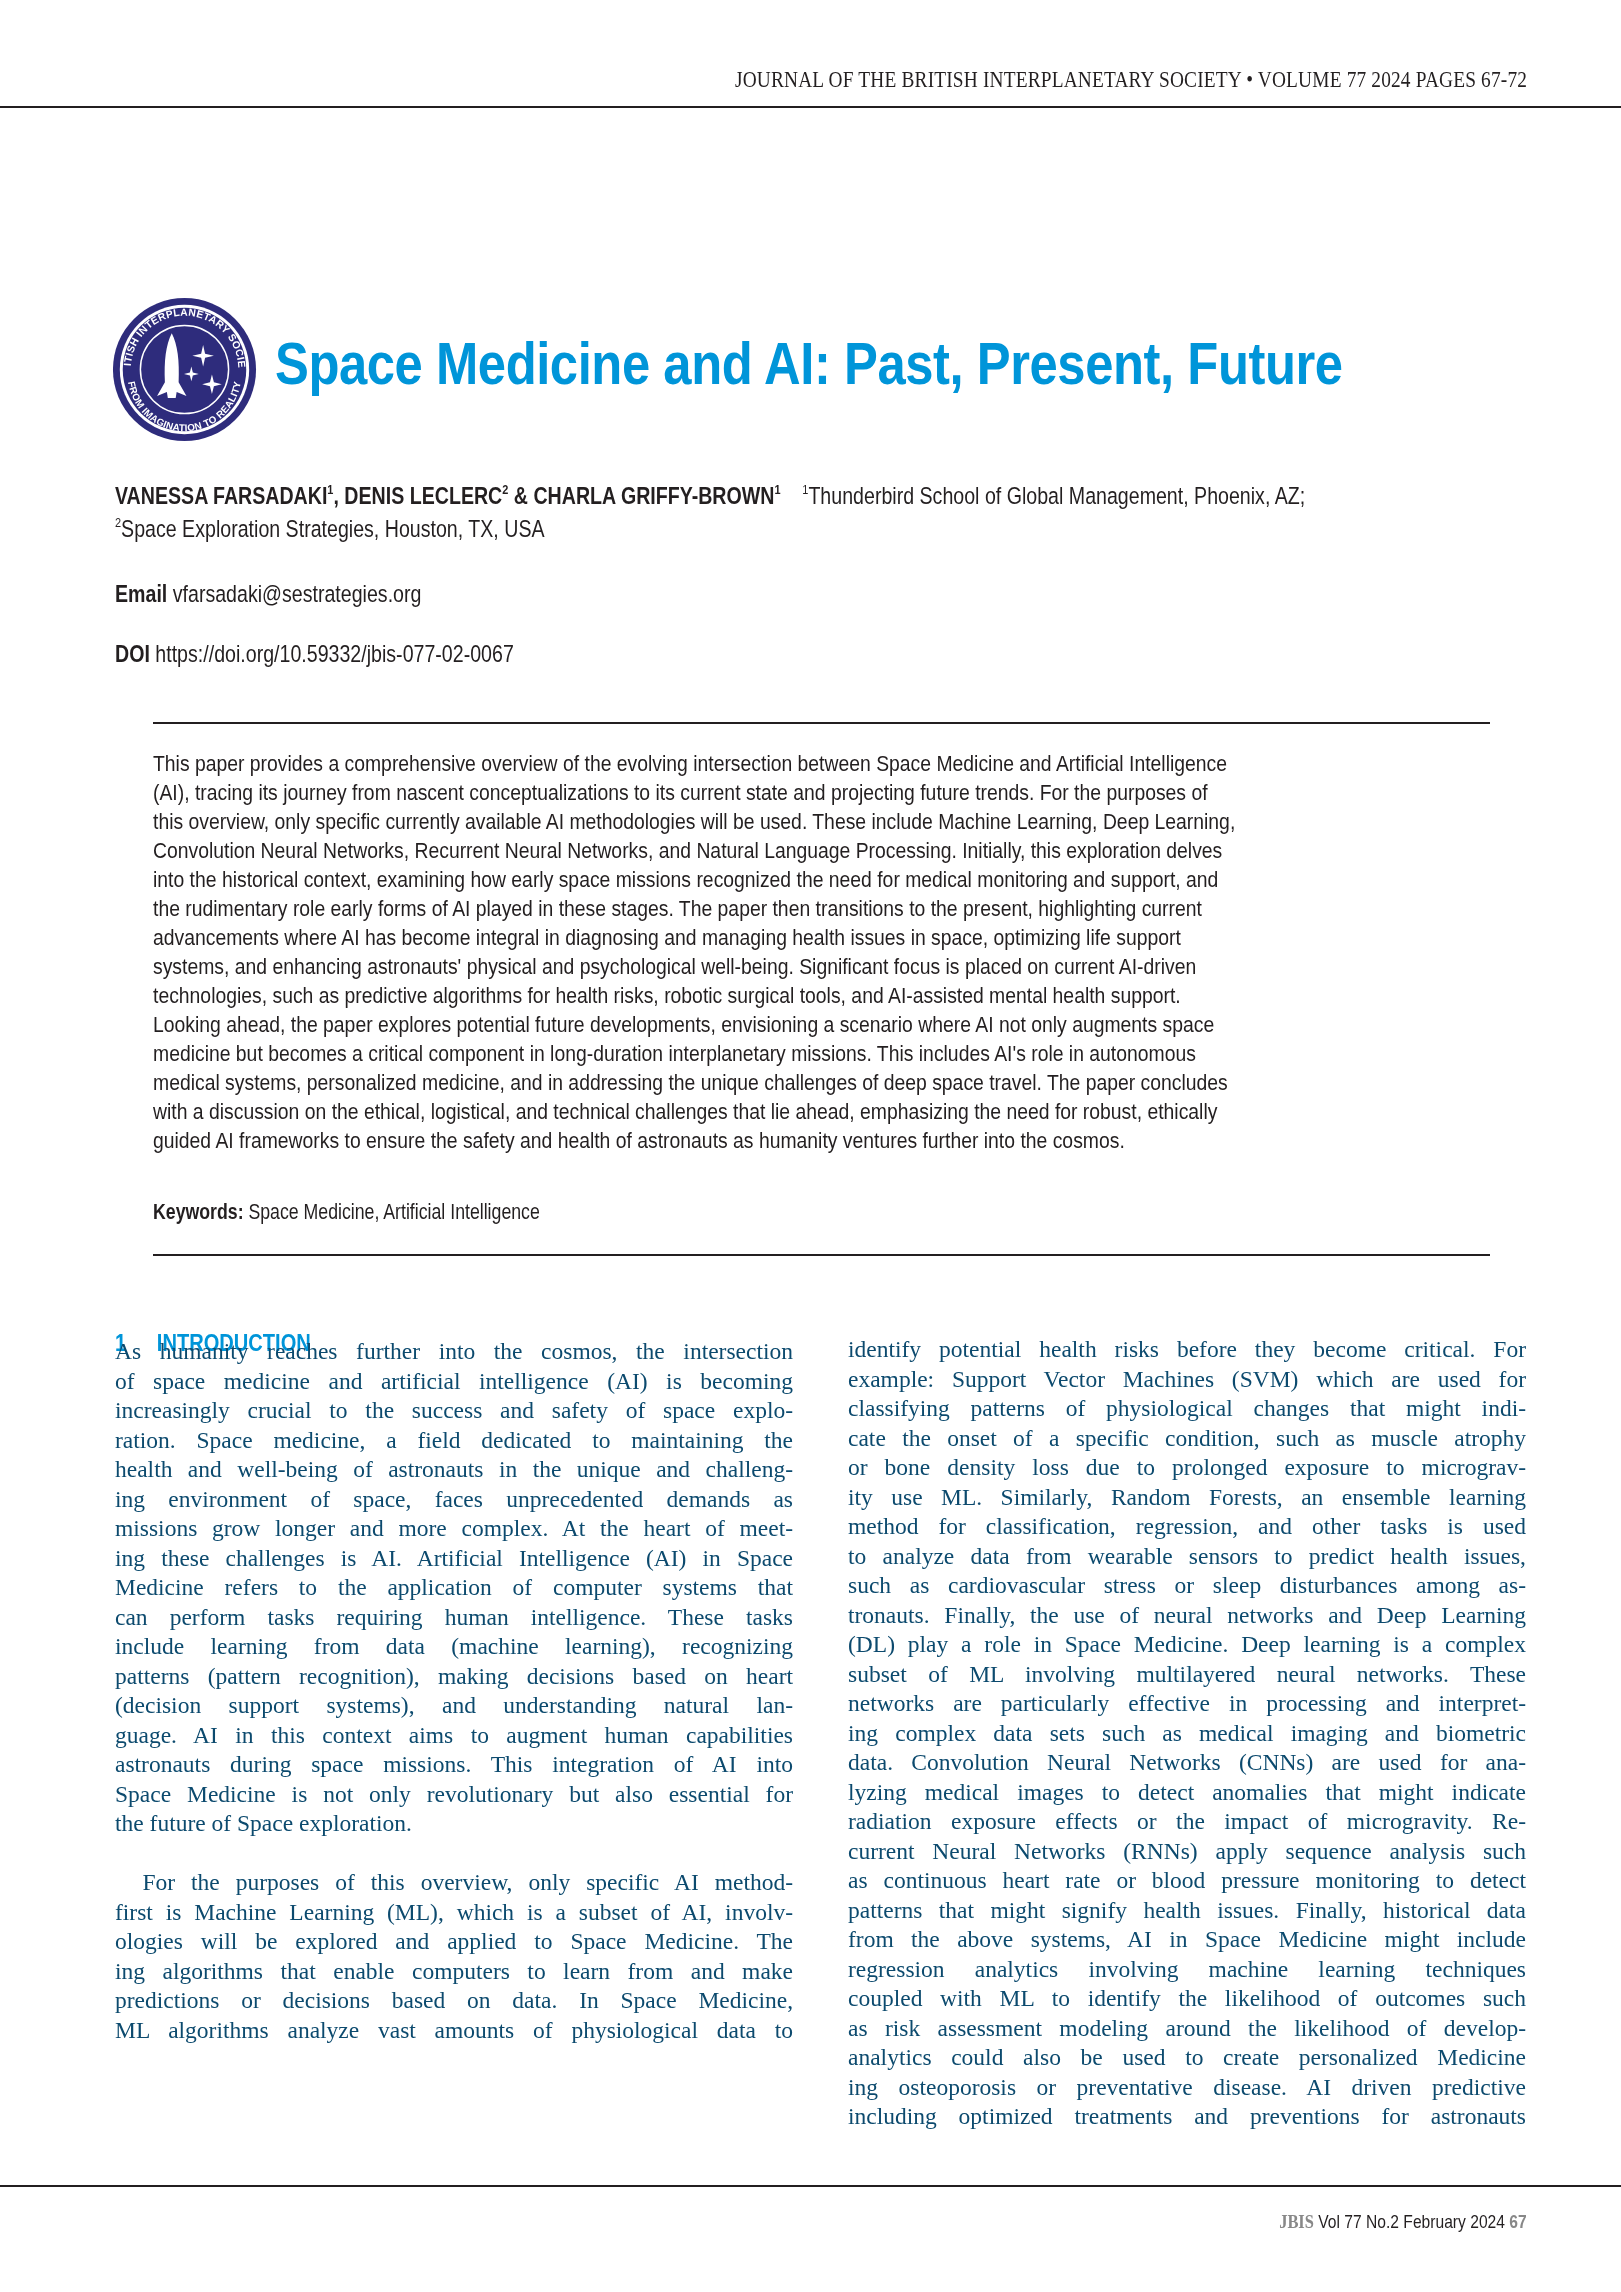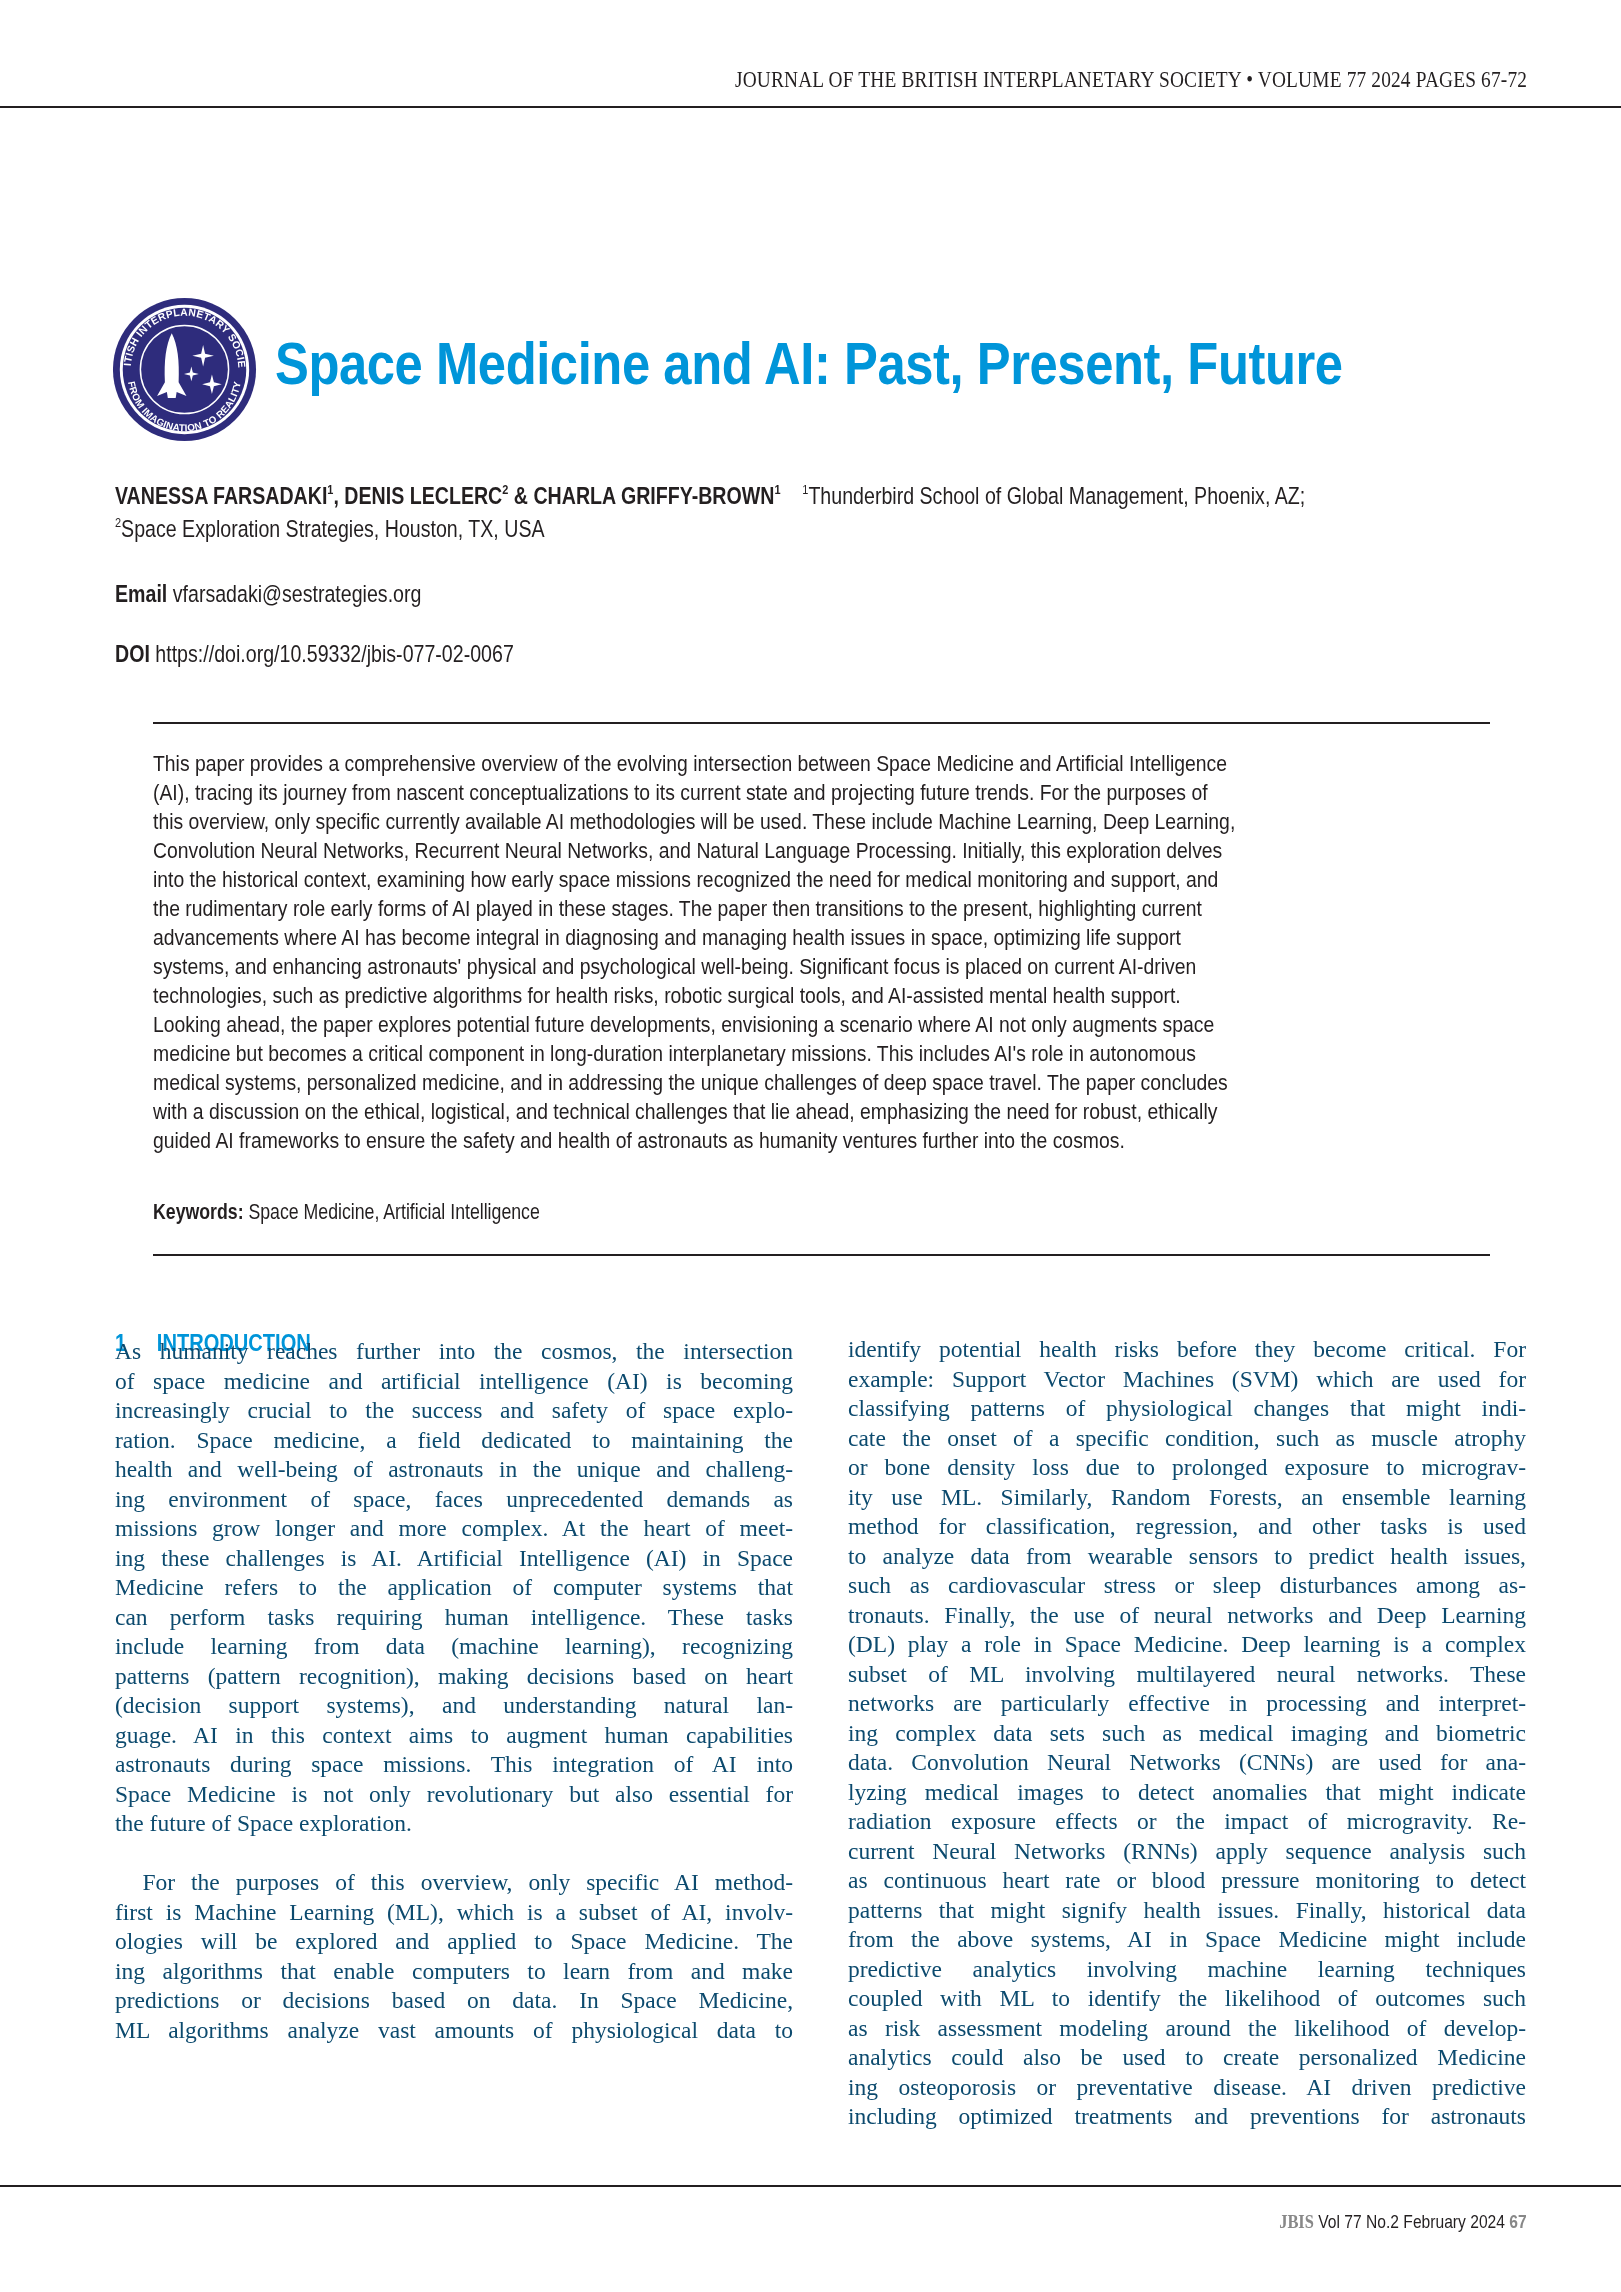--- a/index.html
+++ b/index.html
@@ -191,21 +191,21 @@
   <span class="line">subset of ML involving multilayered neural networks. These</span>
   <span class="line">networks are particularly effective in processing and interpret-</span>
   <span class="line">ing complex data sets such as medical imaging and biometric</span>
   <span class="line">data. Convolution Neural Networks (CNNs) are used for ana-</span>
   <span class="line">lyzing medical images to detect anomalies that might indicate</span>
   <span class="line">radiation exposure effects or the impact of microgravity. Re-</span>
   <span class="line">current Neural Networks (RNNs) apply sequence analysis such</span>
   <span class="line">as continuous heart rate or blood pressure monitoring to detect</span>
   <span class="line">patterns that might signify health issues. Finally, historical data</span>
   <span class="line">from the above systems, AI in Space Medicine might include</span>
-  <span class="line">predictive analytics involving machine learning techniques</span>
+  <span class="line">regression analytics involving machine learning techniques</span>
   <span class="line">coupled with ML to identify the likelihood of outcomes such</span>
   <span class="line">as risk assessment modeling around the likelihood of develop-</span>
   <span class="line">analytics could also be used to create personalized Medicine</span>
   <span class="line">ing osteoporosis or preventative disease. AI driven predictive</span>
   <span class="line">including optimized treatments and preventions for astronauts</span>
 </div>
 
 <div class="rule" style="left:0; width:1621px; top:2185px;"></div>
 <div class="footer">
   <span class="jbis">JBIS</span>

